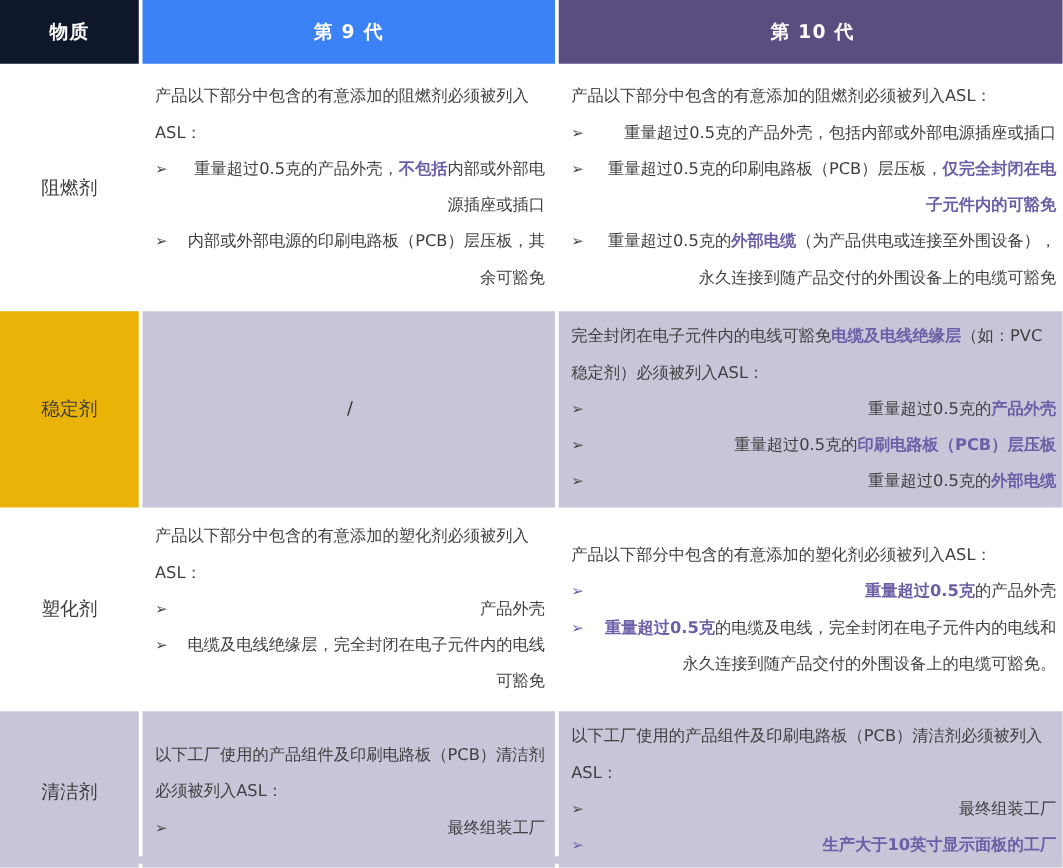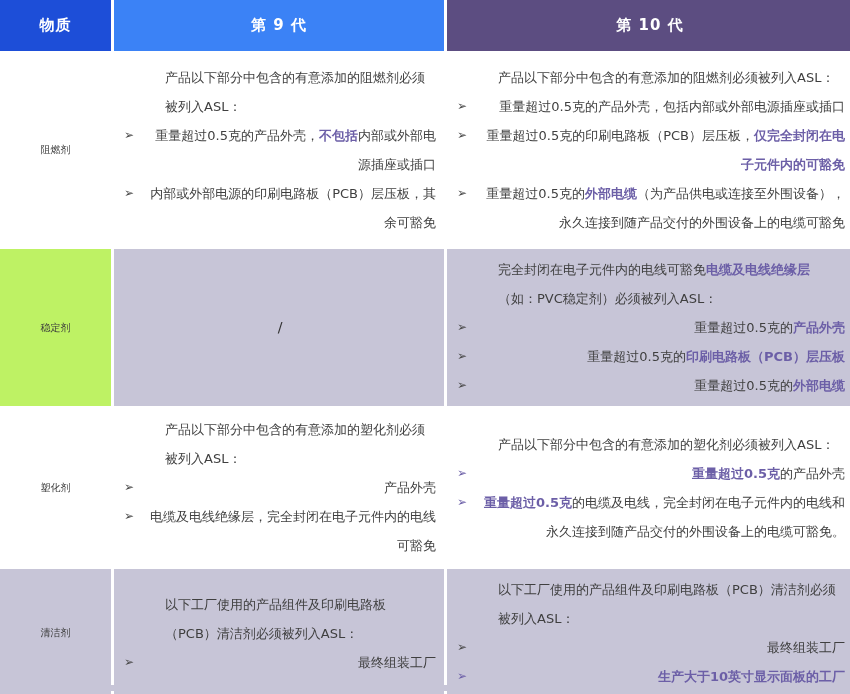--- a/index.html
+++ b/index.html
@@ -33,38 +33,38 @@
     vertical-align: middle;
     letter-spacing: 1px;
   }
   tbody tr:nth-child(1) td, tbody tr:nth-child(1) th { height: 180px; }
   tbody tr:nth-child(2) td, tbody tr:nth-child(2) th { height: 144px; }
   tbody tr:nth-child(3) td, tbody tr:nth-child(3) th { height: 124px; }
   tbody tr:nth-child(4) td, tbody tr:nth-child(4) th { height: 88px; }
   tbody tr:nth-child(5) td, tbody tr:nth-child(5) th { height: 76px; }
 
   tbody th.substance-cell {
-    font-size: 10px;
+    font-size: 15px;
     font-weight: 500;
     vertical-align: middle;
     color: #3b3b3b;
   }
   tbody td {
     vertical-align: middle;
     padding: 6px 8px 6px 10px;
     font-size: 13px;
     font-weight: 500;
     line-height: 29px;
   }
   tbody td.slash-cell {
     text-align: center;
     font-size: 14px;
     color: #333333;
   }
-  .intro { line-height: 29px; margin-left: 41px; }
+  .intro { line-height: 29px; }
   .bullet { display: flex; align-items: flex-start; }
   .arrow {
     flex: 0 0 26px;
     width: 26px;
     font-size: 12px;
     line-height: 29px;
     color: #4a4a4a;
   }
   .btext { flex: 1 1 auto; line-height: 29px; text-align: right; }
   .accent { color: var(--accent, #6c5fa7); font-weight: bold; }
@@ -80,21 +80,21 @@
 
 <div class="page">
   <table class="cmp">
     <colgroup>
       <col class="c-sub">
         <col class="c-gen9">
         <col class="c-gen10">
     </colgroup>
     <thead>
       <tr>
-        <th style="background: #1d4ed8;">物质</th>
+        <th style="background: #0f172a;">物质</th>
         <th style="background: #3b82f6;">第 9 代</th>
         <th style="background: rgb(92, 77, 129);">第 10 代</th>
       </tr>
     </thead>
     <tbody id="table-body">
         <tr>
           <th class="substance-cell">阻燃剂</th>
           <td>
             <div class="intro"><span>产品以下部分中包含的有意添加的阻燃剂必须被列入ASL：</span></div>
             <div class="bullet">
@@ -116,21 +116,21 @@
               <span class="arrow">➢</span>
               <span class="btext"><span>重量超过0.5克的印刷电路板（PCB）层压板，</span><span class="accent">仅完全封闭在电子元件内的可豁免</span></span>
             </div>
             <div class="bullet">
               <span class="arrow">➢</span>
               <span class="btext"><span>重量超过0.5克的</span><span class="accent">外部电缆</span><span>（为产品供电或连接至外围设备），永久连接到随产品交付的外围设备上的电缆可豁免</span></span>
             </div>
           </td>
         </tr>
         <tr>
-          <th class="substance-cell" style="background: #bef264;">稳定剂</th>
+          <th class="substance-cell" style="background: #eab308;">稳定剂</th>
           <td class="slash-cell" style="background: rgb(199, 197, 215);">/</td>
           <td style="background: rgb(199, 197, 215);">
             <div class="intro"><span>完全封闭在电子元件内的电线可豁免</span><span class="accent">电缆及电线绝缘层</span><span>（如：PVC稳定剂）必须被列入ASL：</span></div>
             <div class="bullet">
               <span class="arrow">➢</span>
               <span class="btext"><span>重量超过0.5克的</span><span class="accent">产品外壳</span></span>
             </div>
             <div class="bullet">
               <span class="arrow">➢</span>
               <span class="btext"><span>重量超过0.5克的</span><span class="accent">印刷电路板（PCB）层压板</span></span>

